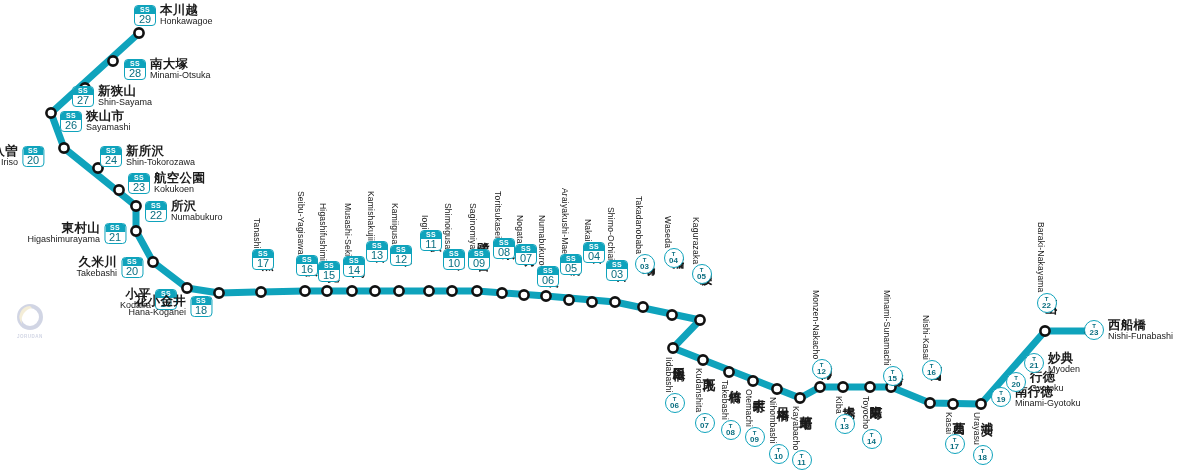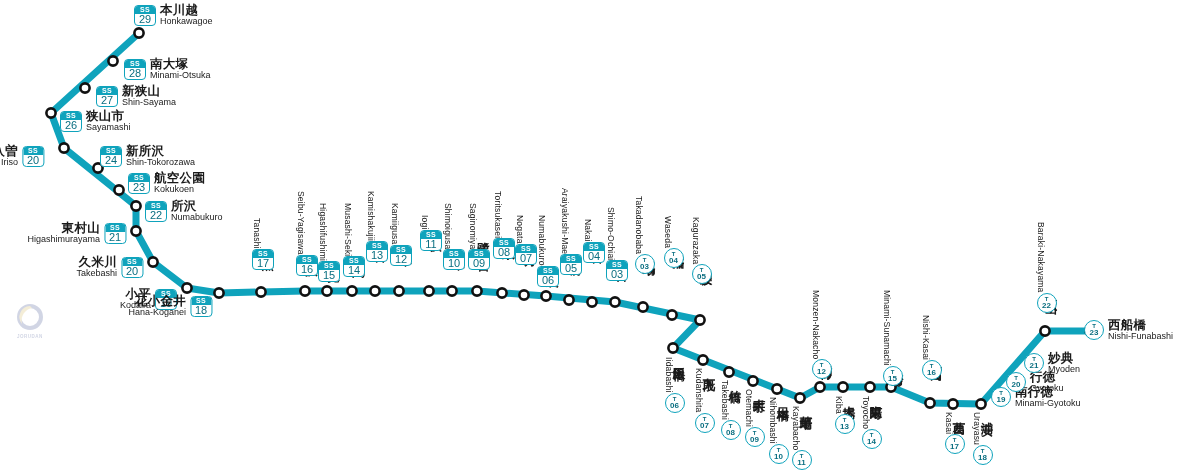--- a/index.html
+++ b/index.html
@@ -145,21 +145,21 @@
           <div class="badge-ss">
             <div class="b-top">SS</div>
             <div class="b-num">28</div>
           </div>
           <div class="txt">
             <div class="jp">南大塚</div>
             <div class="en">Minami-Otsuka</div>
           </div>
         </div>
       </div>
-      <div class="lbl" style="left: 96px; top: 85px;">
+      <div class="lbl" style="left: 72px; top: 85px;">
         <div class="h-lbl">
           <div class="badge-ss">
             <div class="b-top">SS</div>
             <div class="b-num">27</div>
           </div>
           <div class="txt">
             <div class="jp">新狭山</div>
             <div class="en">Shin-Sayama</div>
           </div>
         </div>

